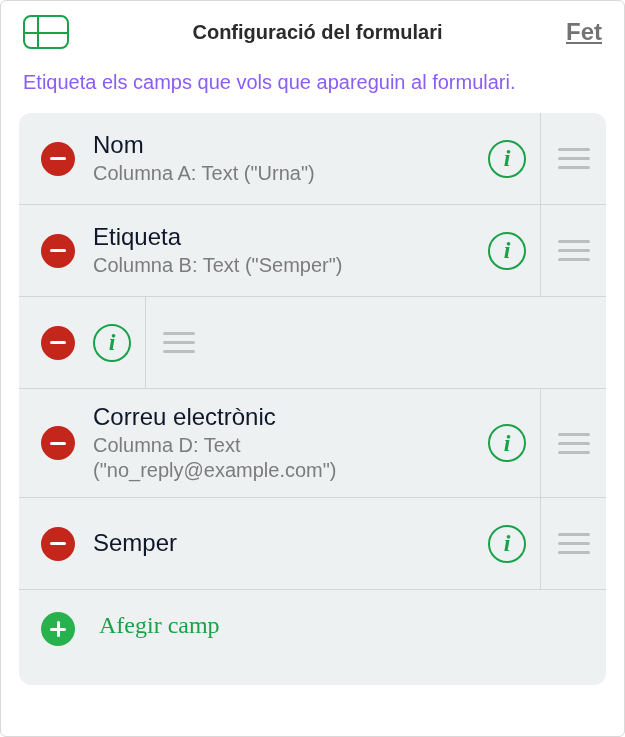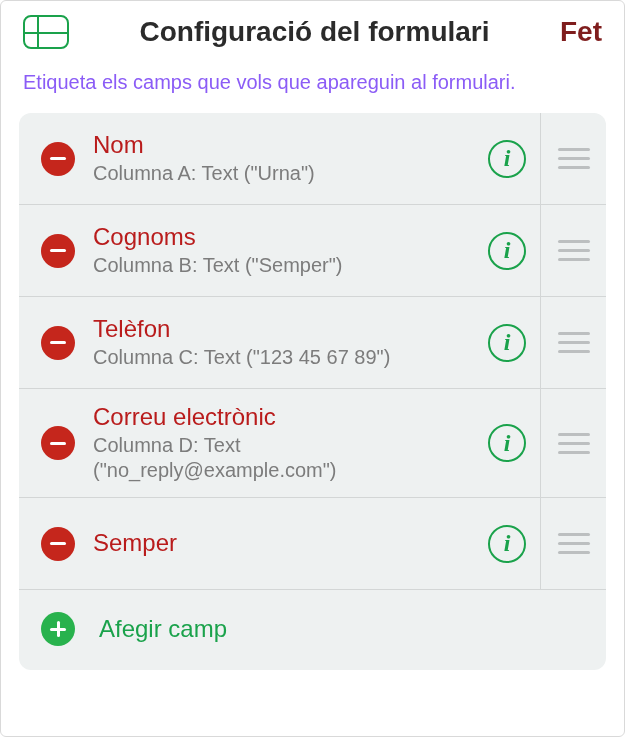--- a/index.html
+++ b/index.html
@@ -3,44 +3,44 @@
   <meta charset="utf-8">
   <style>
     * { box-sizing: border-box; margin: 0; padding: 0; }
     html, body { width: 625px; height: 737px; font-family: -apple-system, "Helvetica Neue", Arial, sans-serif; background:#fff; color:#222; }
     body { border:1px solid #d9d9d9; border-radius:6px; position:relative; }
 
     .header { display:flex; align-items:center; justify-content:space-between; padding:14px 22px 8px 22px; }
     .header-left { width:46px; height:34px; border:2.5px solid #1aa24b; border-radius:8px; position:relative; display:flex; align-items:center; }
     .header-left::before { content:""; position:absolute; left:0; right:0; top:50%; border-top:2.5px solid #1aa24b; }
     .header-left::after { content:""; position:absolute; left:12px; top:0; bottom:0; border-left:2.5px solid #1aa24b; }
-    .header-title { font-size:28px; font-weight:600; color:#2b2b2b; }
-    .header-done { font-size:28px; font-weight:600; color:#7f1d1d; cursor:pointer; }
+    .header-title { font-size:20px; font-weight:600; color:#2b2b2b; }
+    .header-done { font-size:24px; font-weight:600; color:#737373; cursor:pointer;text-decoration:underline; }
 
     .subtitle { padding:12px 22px 18px 22px; color:#8b5cf6; font-size:20px; line-height:1.3; }
 
     .list { margin:0 18px 18px 18px; background:#eef1f1; border-radius:12px; overflow:hidden; }
 
     .row { display:flex; align-items:center; position:relative; border-bottom:1px solid #d3d6d6; padding:0; min-height:92px; }
     .row:last-of-type { border-bottom:none; }
 
     .remove-btn { width:34px; height:34px; border-radius:50%; background:#c5261c; margin:0 18px 0 22px; flex-shrink:0; display:flex; align-items:center; justify-content:center; cursor:pointer; }
     .remove-btn .bar { width:16px; height:3px; background:#fff; border-radius:2px; }
 
     .text-block { flex:1; padding:14px 4px 14px 0; min-width:0; }
-    .field-name { font-size:24px; color:#b91c1c; font-weight:400; margin-bottom:2px; }
+    .field-name { font-size:24px; color:#0f172a; font-weight:400; margin-bottom:2px; }
     .field-detail { font-size:20px; color:#7c7c7c; line-height:1.25; word-break: break-word; }
 
     .info-btn { width:38px; height:38px; border-radius:50%; border:2.5px solid #1aa24b; flex-shrink:0; display:flex; align-items:center; justify-content:center; color:#1aa24b; font-family: Georgia, 'Times New Roman', serif; font-style:italic; font-size:24px; font-weight:600; cursor:pointer; margin-right:14px; }
 
     .drag-cell { width:66px; align-self:stretch; flex-shrink:0; display:flex; align-items:center; justify-content:center; border-left:1px solid #d3d6d6; cursor:grab; }
     .drag-lines { display:flex; flex-direction:column; gap:6px; }
     .drag-lines span { display:block; width:32px; height:3px; background:#bcbfc0; border-radius:2px; }
 
-    .add-row { display:flex; align-items:center; padding:22px 22px 24px 22px; }
+    .add-row { display:flex; padding:22px 22px 39px 22px;font-family:Liberation Serif, serif; }
     .add-btn { width:34px; height:34px; border-radius:50%; background:#28b24d; display:flex; align-items:center; justify-content:center; cursor:pointer; flex-shrink:0; margin-right:24px; position:relative; }
     .add-btn::before, .add-btn::after { content:""; position:absolute; background:#fff; border-radius:2px; }
     .add-btn::before { width:16px; height:3px; }
     .add-btn::after  { width:3px; height:16px; }
     .add-label { font-size:24px; color:#1aa24b; font-weight:500; }
   </style>
 </head>
 <body>
 
 <div class="header">
@@ -69,41 +69,37 @@
           <span></span>
         </div>
       </div>
   </div>
 
   <div class="row">
     <div class="remove-btn">
         <span class="bar"></span>
       </div>
     <div class="text-block">
-      <div class="field-name">Cognoms</div>
+      <div class="field-name">Etiqueta</div>
       <div class="field-detail">Columna B: Text ("Semper")</div>
     </div>
     <div class="info-btn">i</div>
     <div class="drag-cell">
         <div class="drag-lines">
           <span></span>
           <span></span>
           <span></span>
         </div>
       </div>
   </div>
 
   <div class="row">
     <div class="remove-btn">
         <span class="bar"></span>
       </div>
-    <div class="text-block">
-      <div class="field-name">Telèfon</div>
-      <div class="field-detail">Columna C: Text ("123 45 67 89")</div>
-    </div>
     <div class="info-btn">i</div>
     <div class="drag-cell">
         <div class="drag-lines">
           <span></span>
           <span></span>
           <span></span>
         </div>
       </div>
   </div>
 

